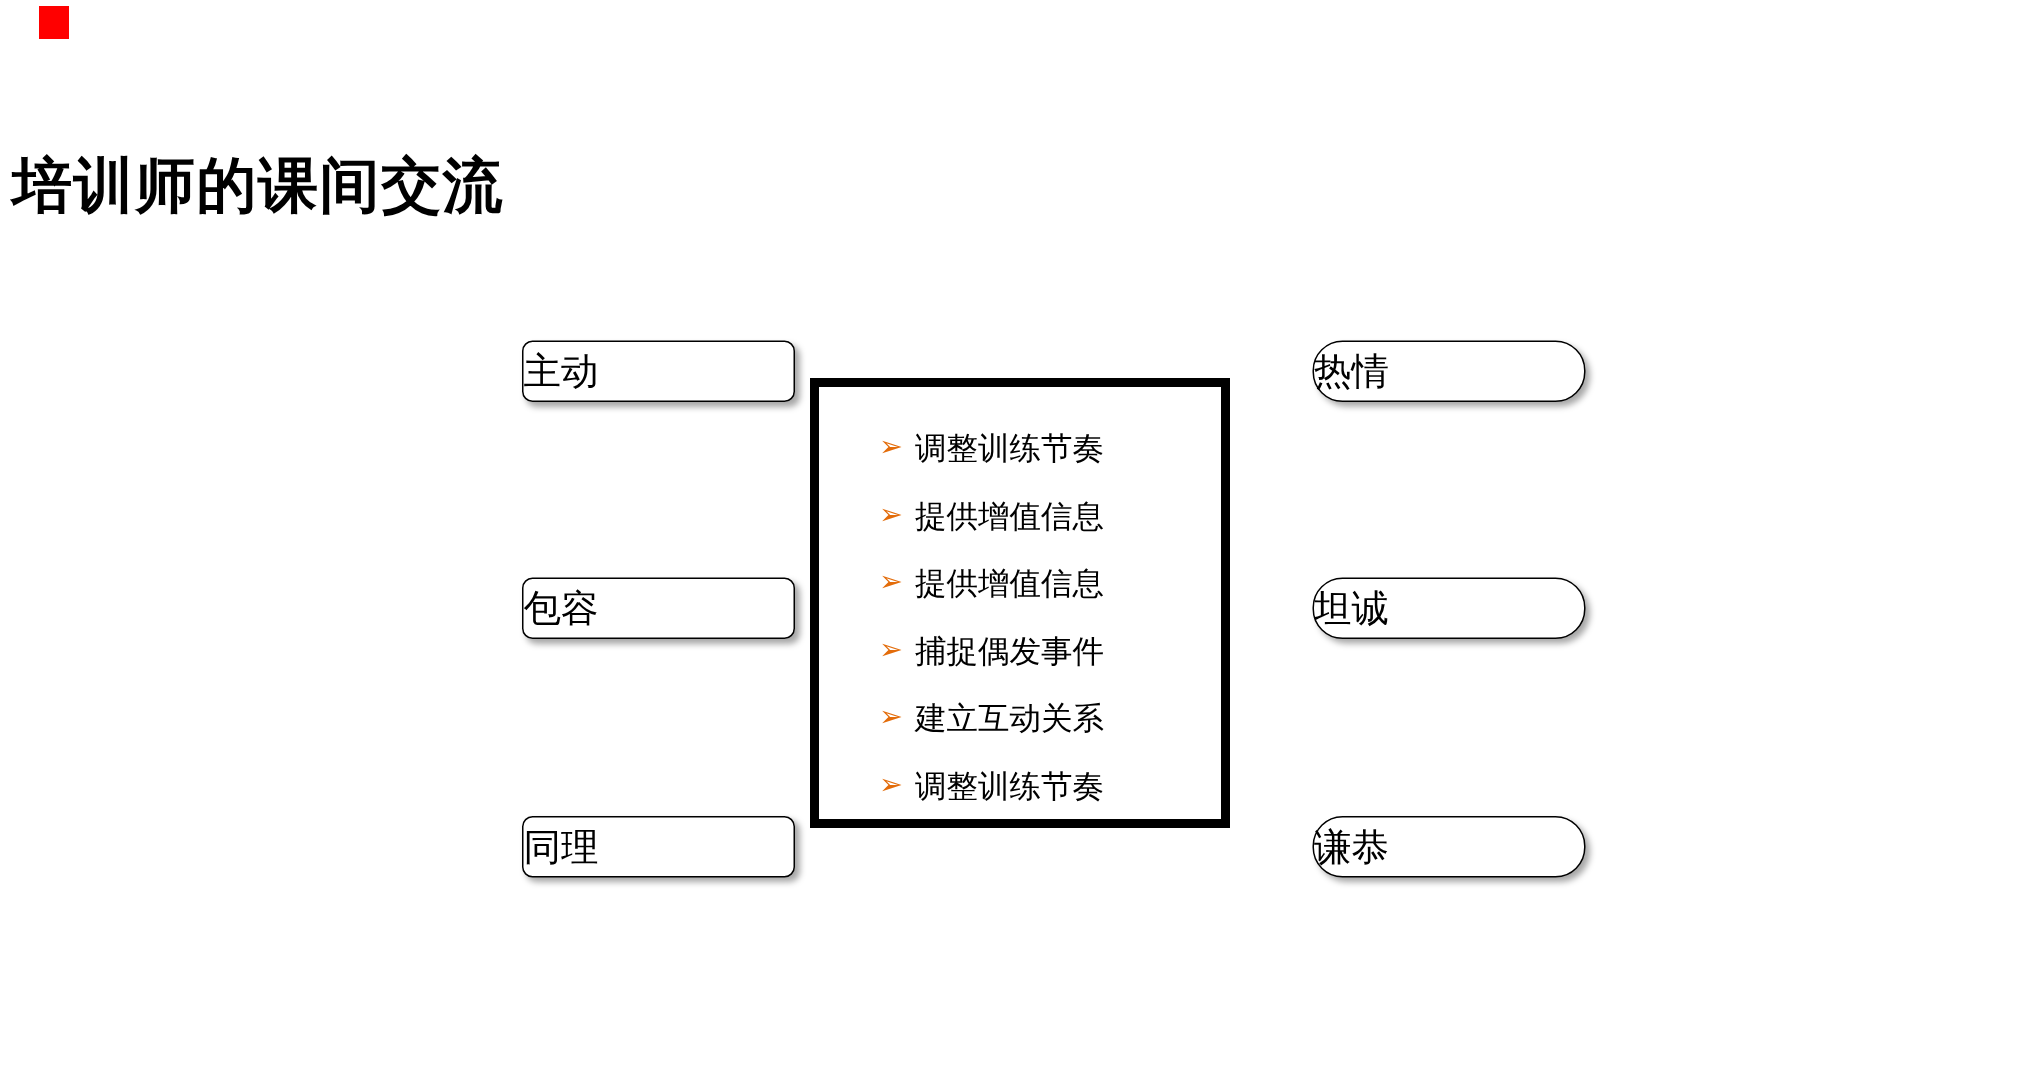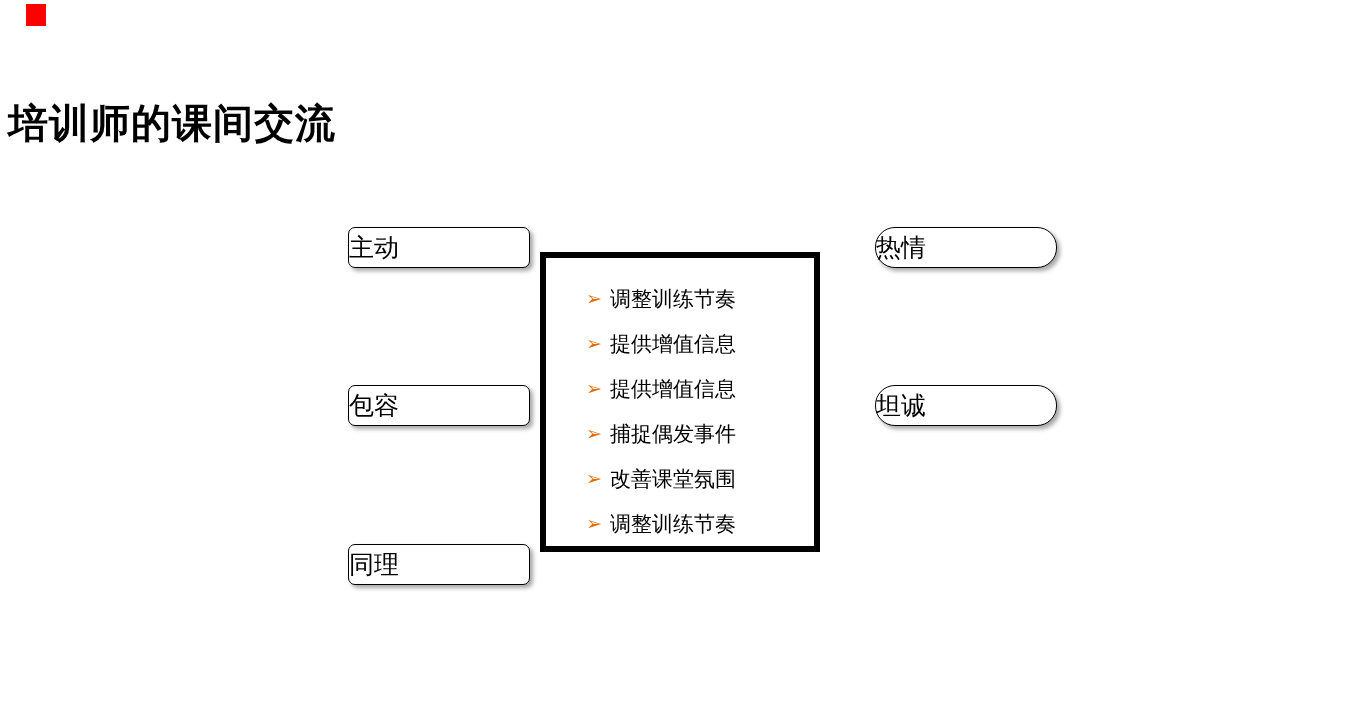--- a/index.html
+++ b/index.html
@@ -104,20 +104,23 @@
   <div class="side-box col-left row-2">
     <span>同理</span>
   </div>
 
   <div class="side-box col-right row-0">
     <span>热情</span>
   </div>
   <div class="side-box col-right row-1">
     <span>坦诚</span>
   </div>
+  <div class="side-box col-right row-2">
+    <span>谦恭</span>
+  </div>
 
   <div class="center-box">
     <ul class="center-list">
       <li>
         <span class="bullet-arrow">➢</span>
         <span>调整训练节奏</span>
       </li>
       <li>
         <span class="bullet-arrow">➢</span>
         <span>提供增值信息</span>
@@ -125,21 +128,21 @@
       <li>
         <span class="bullet-arrow">➢</span>
         <span>提供增值信息</span>
       </li>
       <li>
         <span class="bullet-arrow">➢</span>
         <span>捕捉偶发事件</span>
       </li>
       <li>
         <span class="bullet-arrow">➢</span>
-        <span>改善课堂氛围</span>
+        <span>建立互动关系</span>
       </li>
       <li>
         <span class="bullet-arrow">➢</span>
         <span>调整训练节奏</span>
       </li>
     </ul>
   </div>
 
 </div>
 

